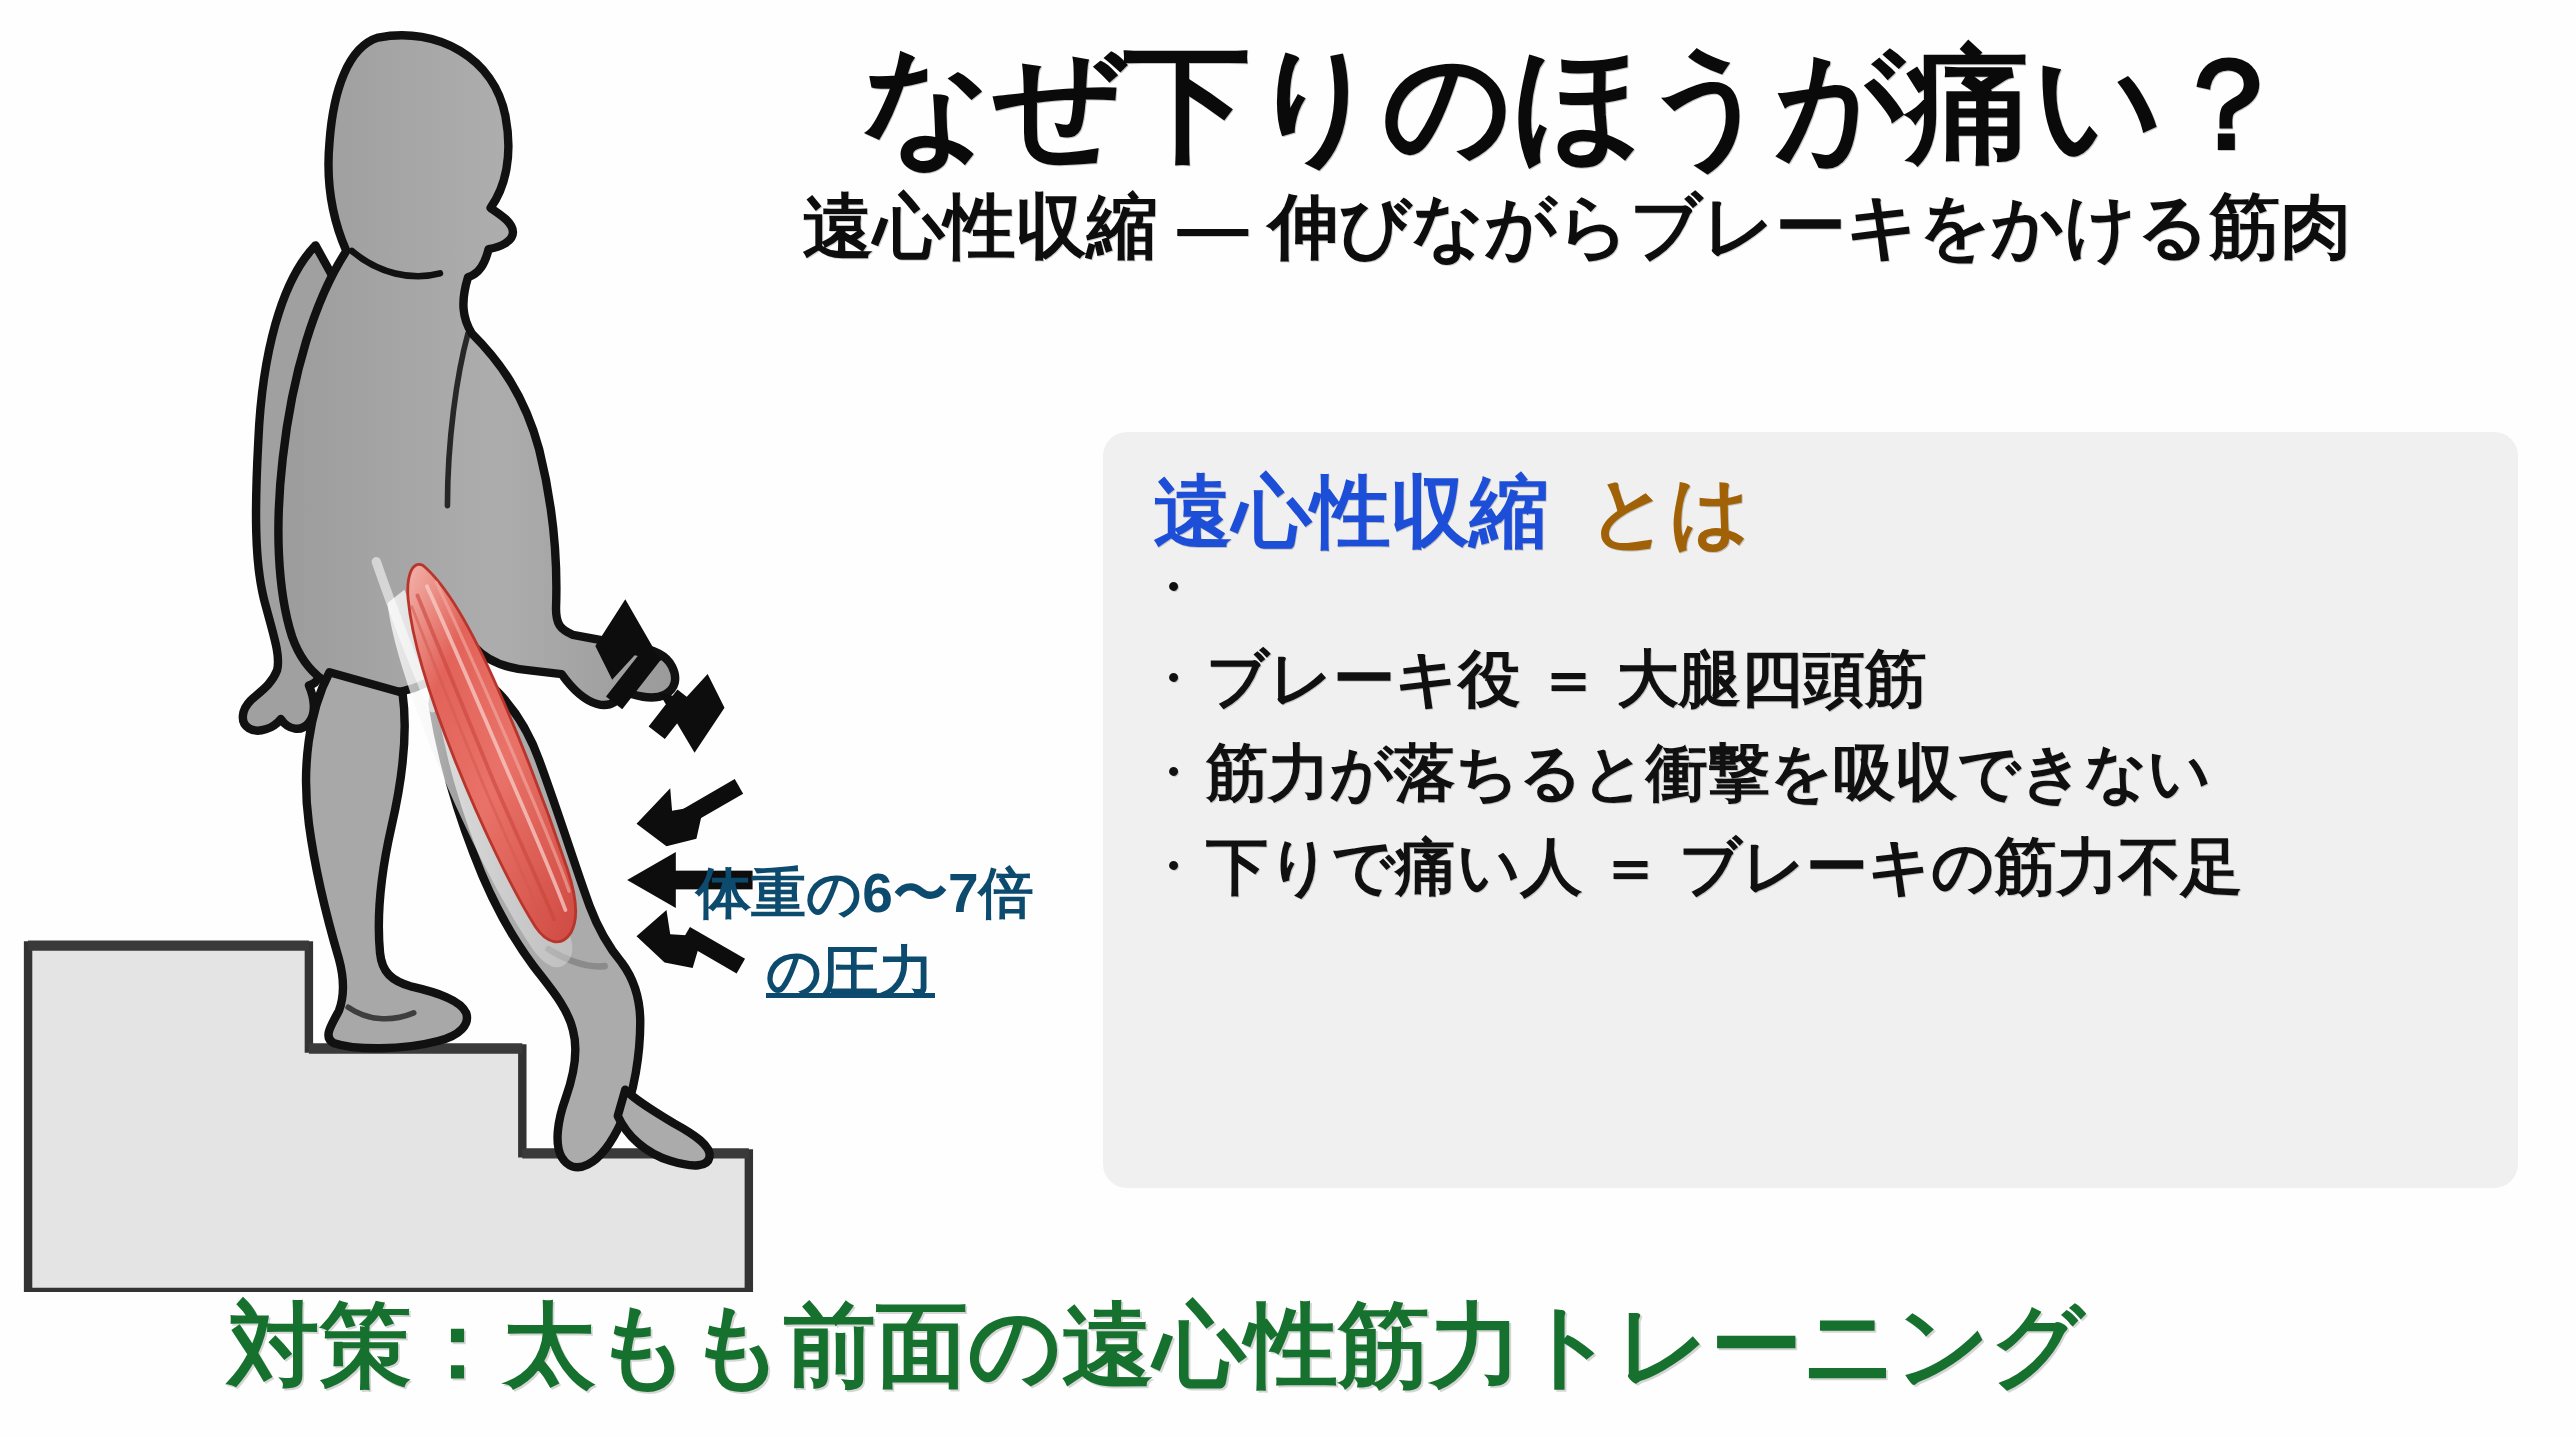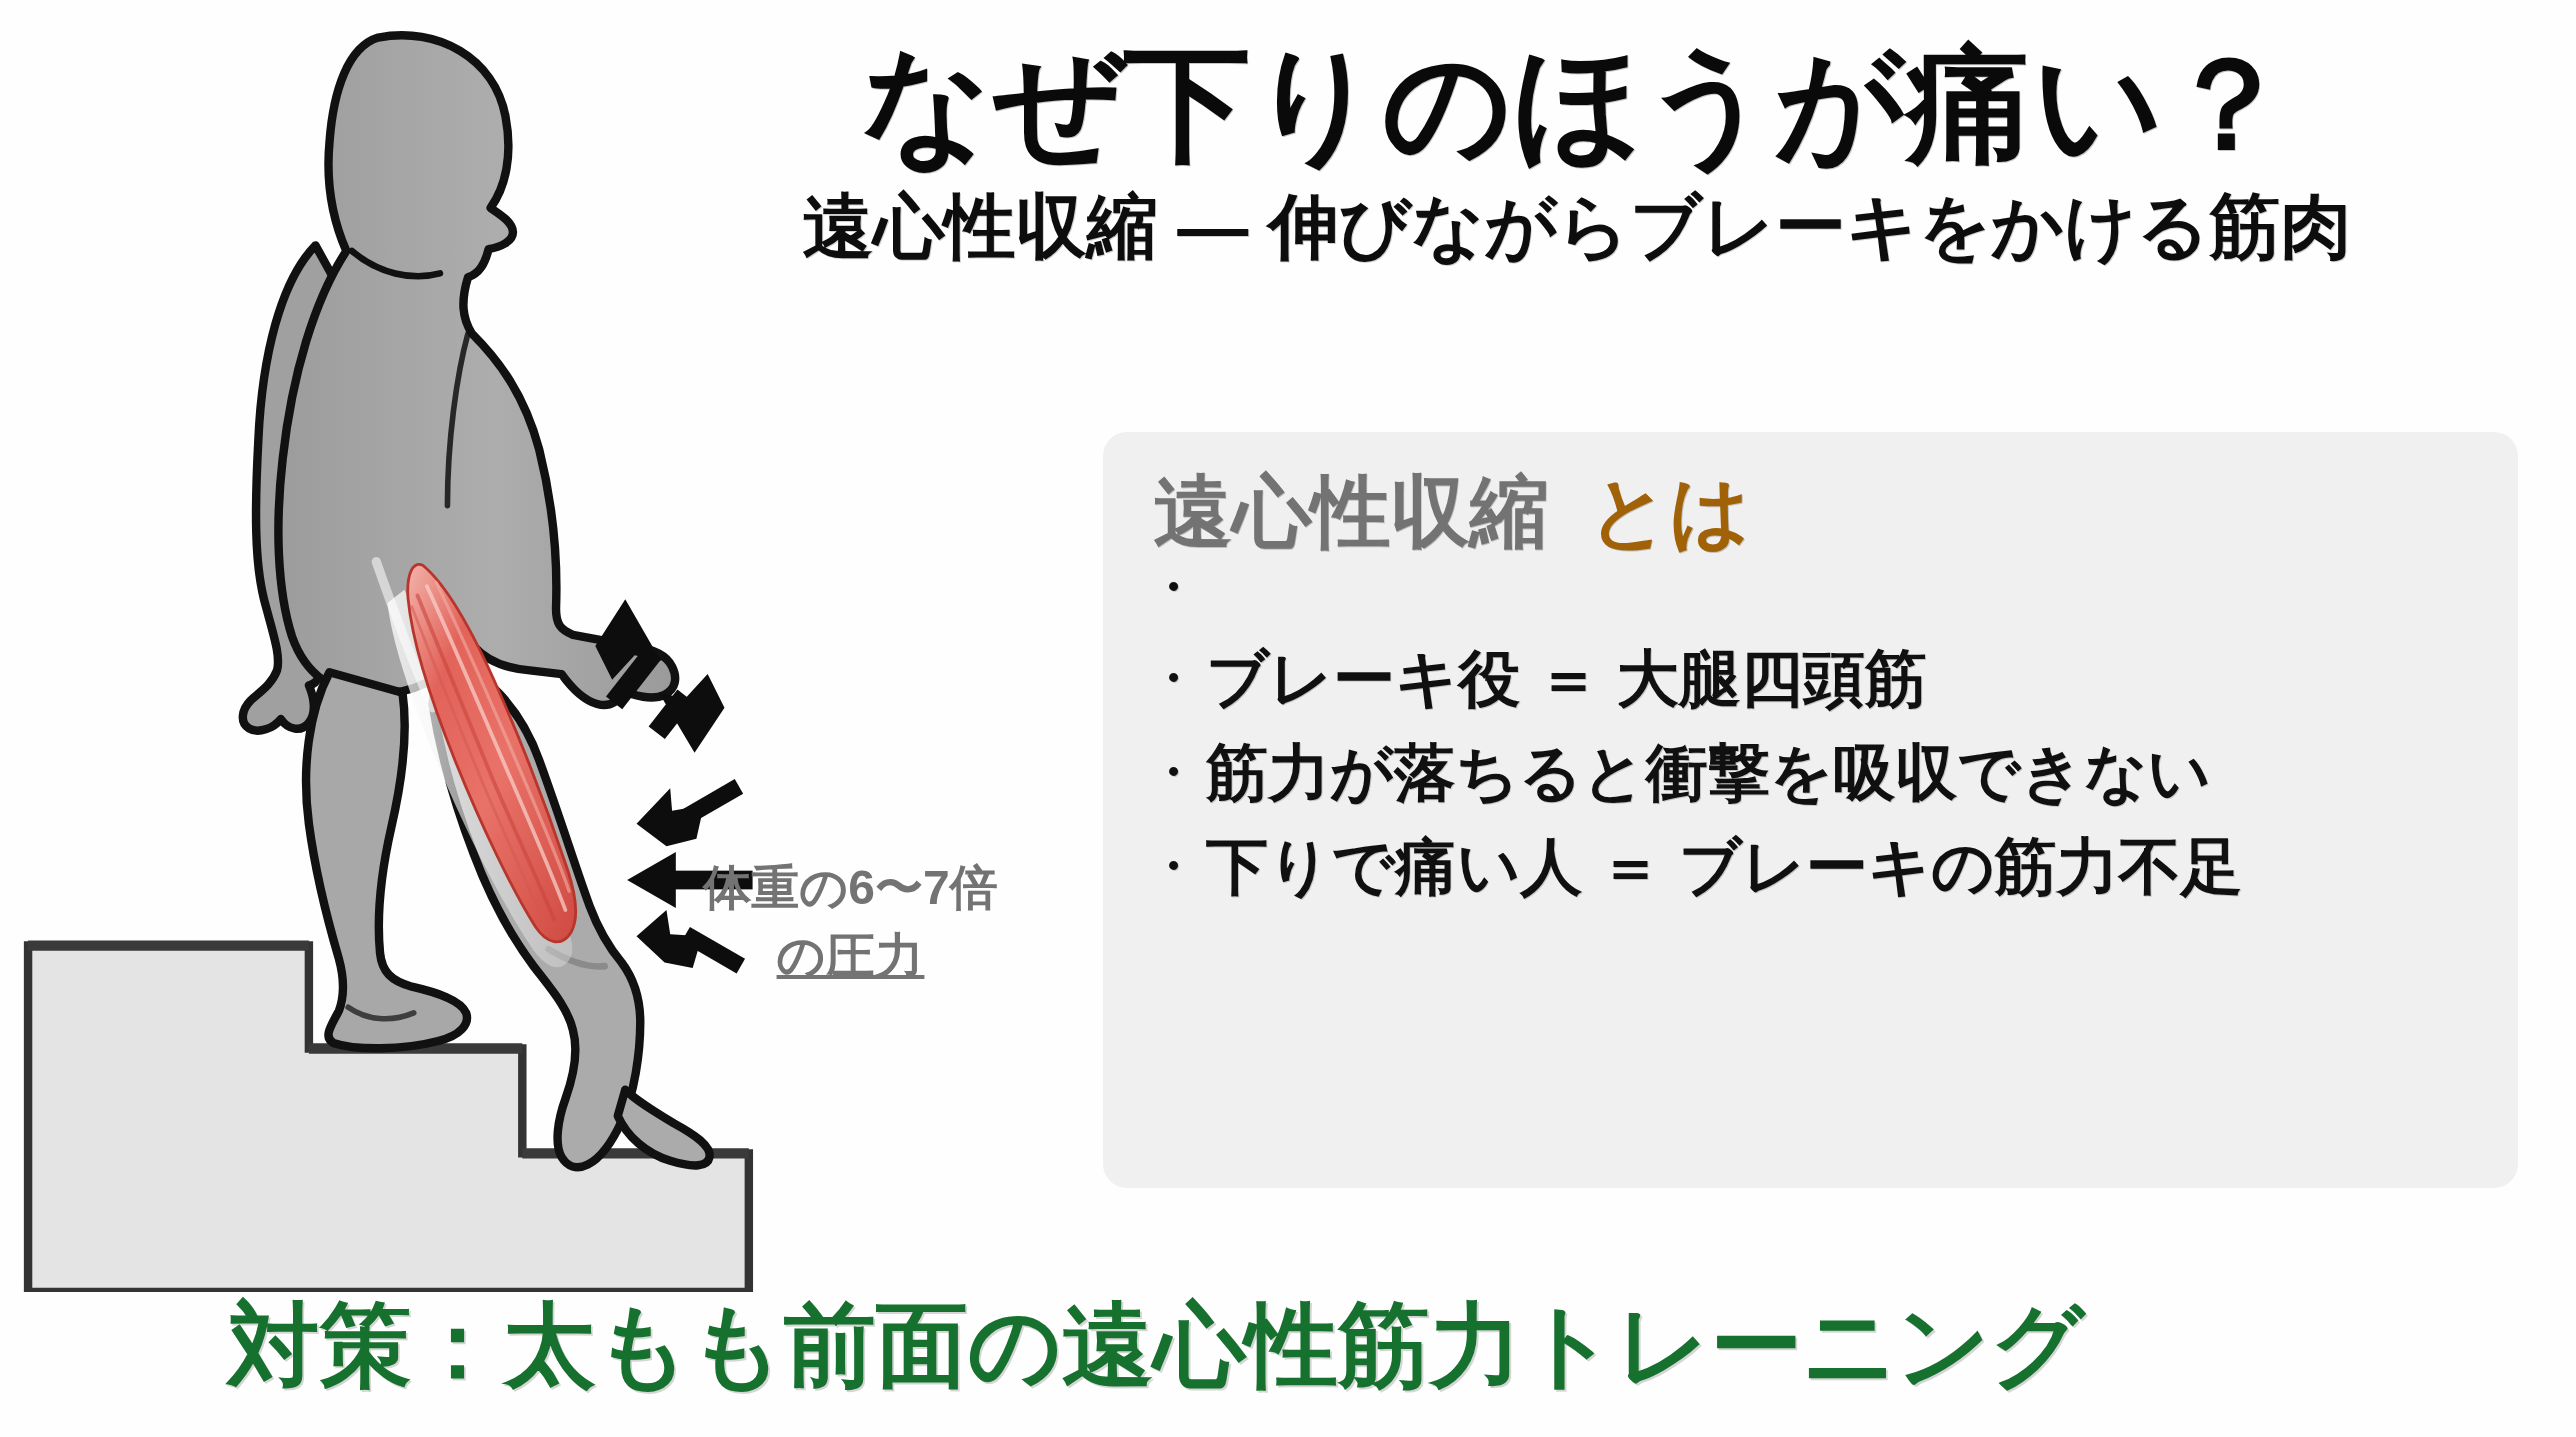--- a/index.html
+++ b/index.html
@@ -56,24 +56,24 @@
     text-shadow: 0.9px 0.9px 0 rgba(0,0,0,0.18);
   }
 
   
   #pressure-note {
     position: absolute;
     left: 696px;
     top: 854px;
     width: 309px;
     text-align: center;
-    font-size: 48px;
+    font-size: 55px;
     font-weight: 700;
     line-height: 1.42;
-    color: #737373;
+    color: #0c4a6e;
   }
   #pressure-note .line { display: block; white-space: nowrap; }
   #pressure-note .line.second { letter-spacing: 0.9px; text-decoration: underline; }
 
   
   #info-card {
     position: absolute;
     left: 1103px;
     top: 432px;
     width: 1415px;
@@ -84,21 +84,21 @@
     padding: 39px 41px 28px 41px;
   }
   #card-heading {
     font-size: 79px;
     font-weight: 700;
     line-height: 1.05;
     margin: 0 0 15px 9.4px;
     white-space: nowrap;
     text-shadow: 0.9px 0.9px 0 rgba(0,0,0,0.2);
   }
-  #card-heading .accent { color: #737373; }
+  #card-heading .accent { color: #1d4ed8; }
   #card-heading .plain  { color: #a16207; margin-left: 40px; }
 
   #bullet-list {
     list-style: none;
     margin: 0;
     padding: 0;
   }
   .bullet-item {
     display: flex;
     align-items: baseline;

